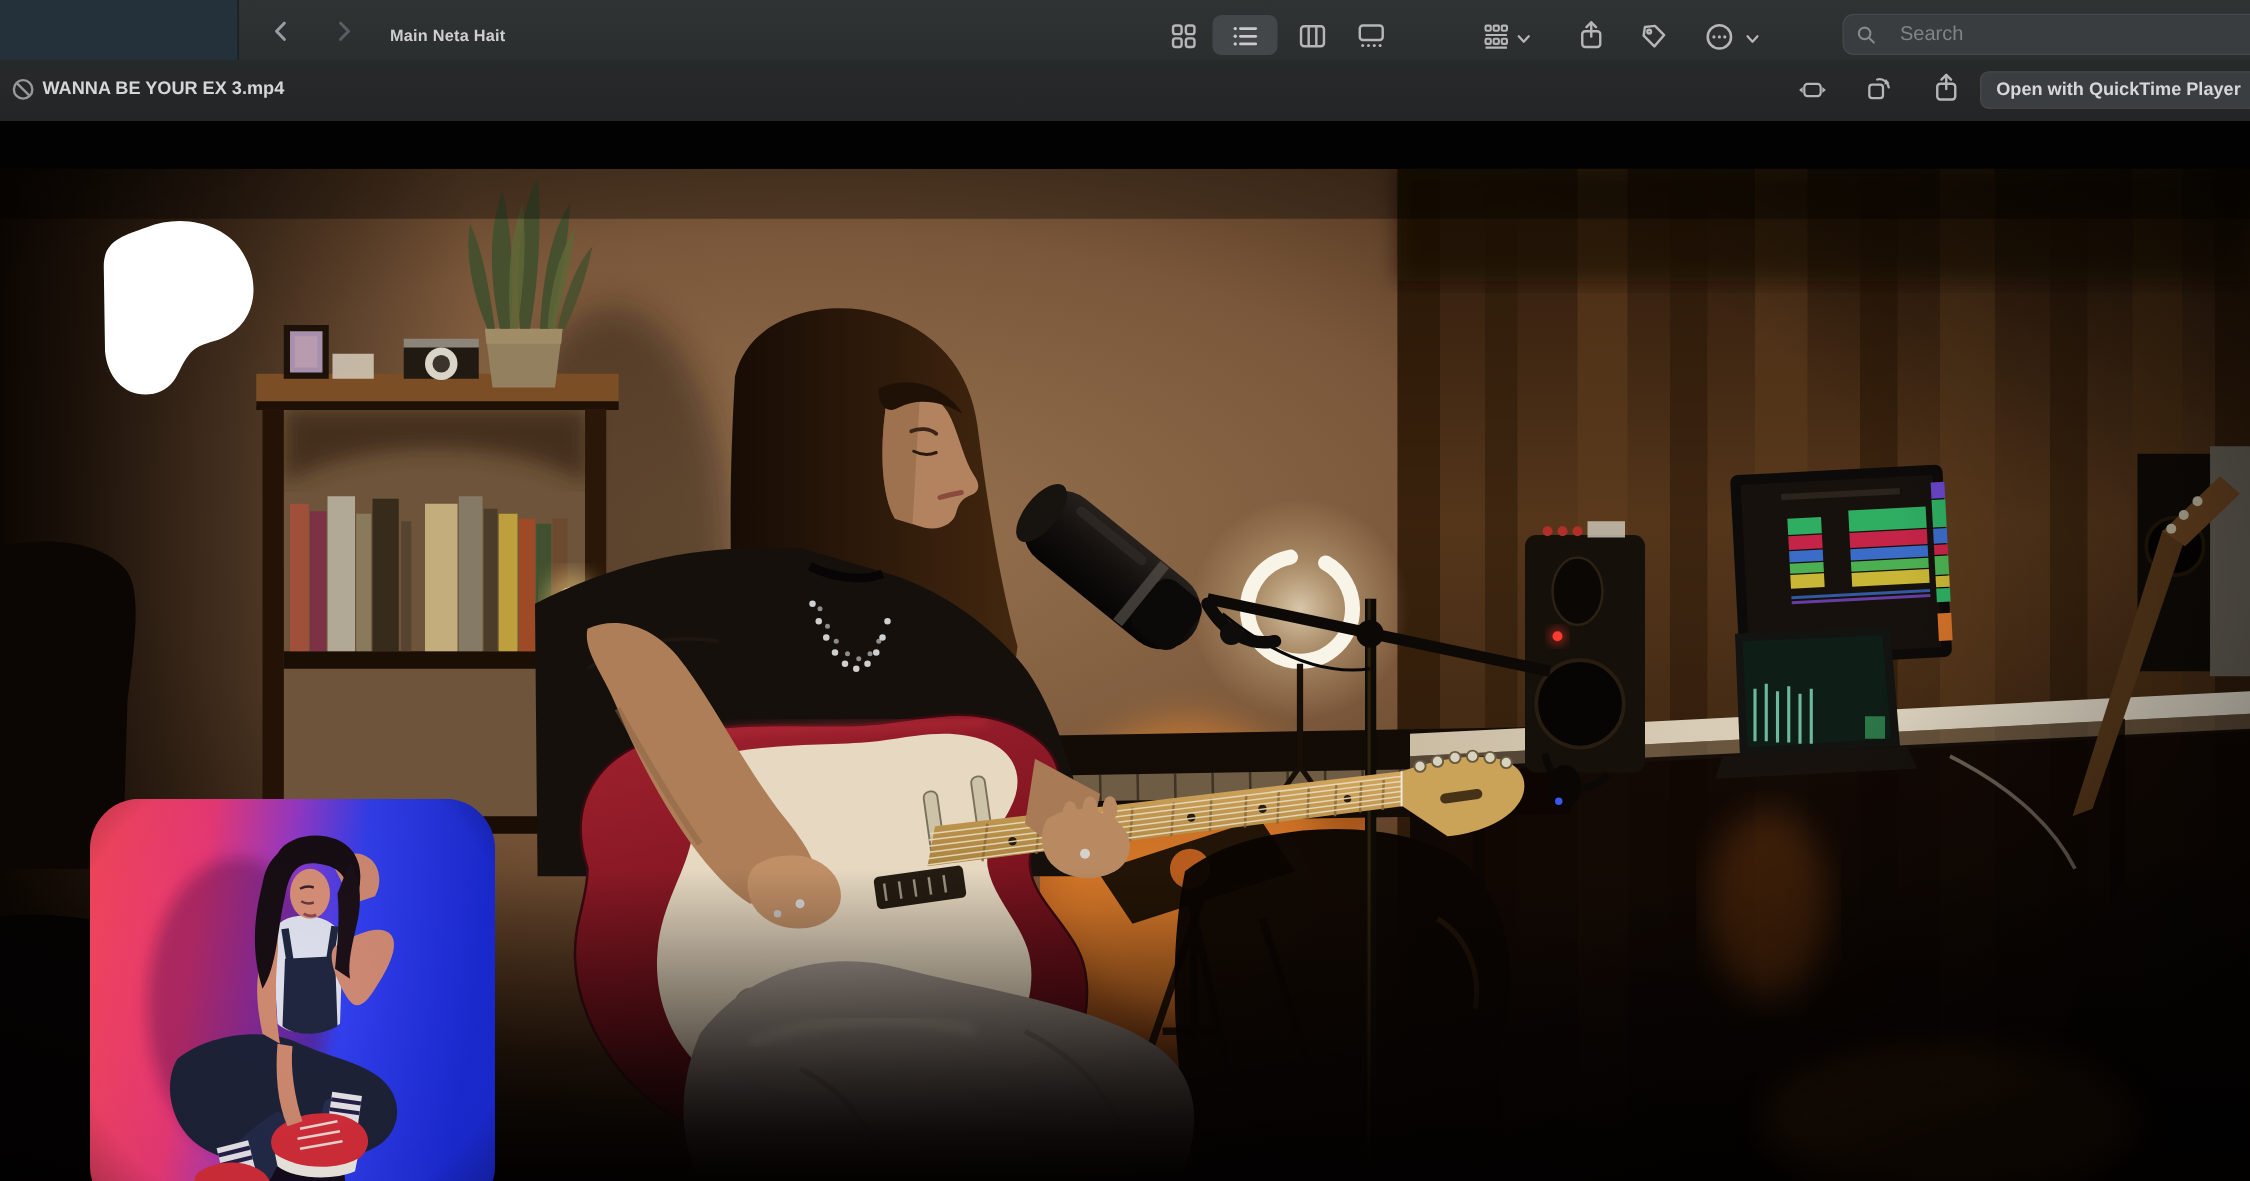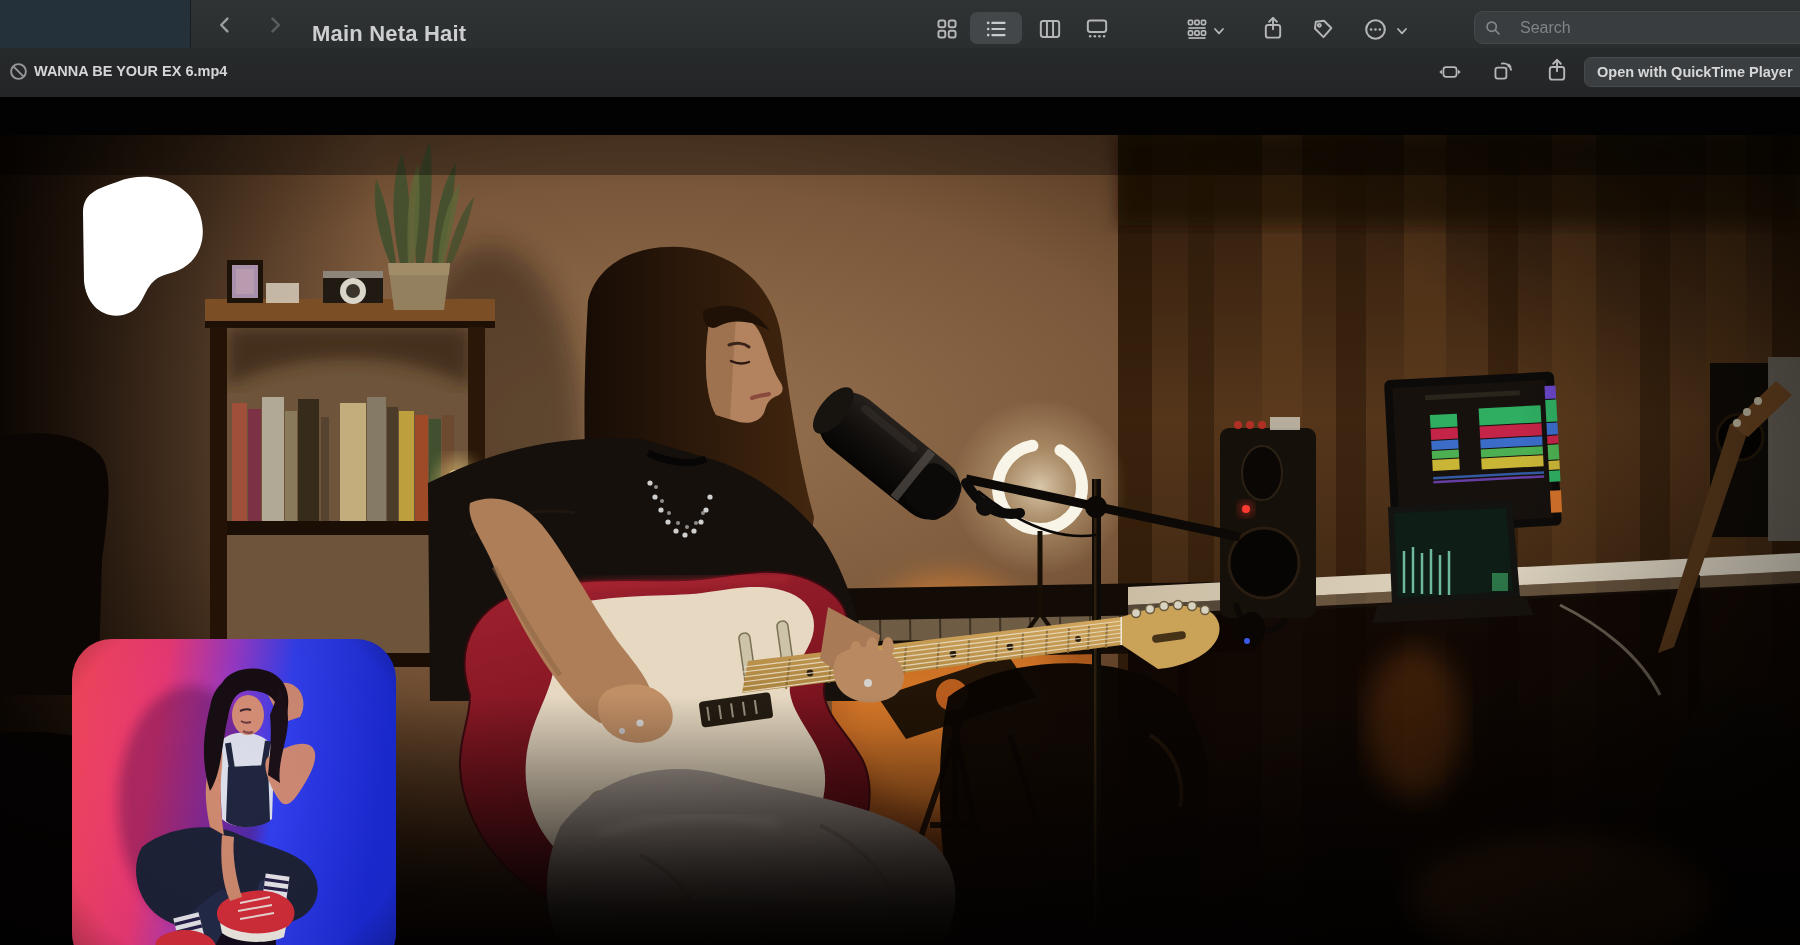--- a/index.html
+++ b/index.html
@@ -7,21 +7,21 @@
        font-family:"Liberation Sans",sans-serif;-webkit-font-smoothing:antialiased;}
   
   .finder-toolbar{position:absolute;left:0;top:0;width:1800px;height:48px;
     background:linear-gradient(#303334,#2b2e2f);border-bottom:1px solid #151719;}
   .sidebar-stub{position:absolute;left:0;top:0;width:190px;height:48px;
     background:#25313a;border-right:1px solid #171c20;}
   .nav-btn{position:absolute;top:14px;width:26px;height:22px;display:flex;align-items:center;
     justify-content:center;border-radius:5px;}
   .nav-back{left:212px;}
   .nav-fwd{left:262px;opacity:.42;}
-  .win-title{position:absolute;left:312px;top:21px;font-size:22px;font-weight:700;color:#ccced0;letter-spacing:.2px;}
+  .win-title{position:absolute;left:312px;top:21px;font-size:13px;font-weight:700;color:#ccced0;letter-spacing:.2px;}
   .tb-ic{position:absolute;top:18px;}
   .view-pill{position:absolute;left:970px;top:12px;width:52px;height:32px;background:#43474a;border-radius:7px;}
   .chev{position:absolute;top:26px;}
   .search-field{position:absolute;left:1474px;top:11px;width:340px;height:33px;background:#393d3f;
     border-radius:9px;border:1px solid #46494b;box-sizing:border-box;display:flex;align-items:center;padding:0 10px;}
   .search-field input{background:transparent;border:none;outline:none;color:#c7c9ca;font-size:16px;
     font-family:"Liberation Sans",sans-serif;width:260px;margin-left:17px;}
   .search-field input::placeholder{color:#808486;}
   
   .ql-bar{position:absolute;left:0;top:48px;width:1800px;height:49px;
@@ -151,21 +151,21 @@
         </svg>
       <input type="text" placeholder="Search" style="">
     </div>
   </div>
 
   <div class="ql-bar">
     <svg class="ic" style="position:absolute;left:9px;top:14px" width="19" height="19" viewBox="0 0 18 18">
       <circle cx="9" cy="9" r="7" fill="none" stroke="#96989a" stroke-width="1.8"></circle>
       <line x1="4.4" y1="4.4" x2="13.6" y2="13.6" stroke="#96989a" stroke-width="1.8"></line>
     </svg>
-    <div class="ql-filename">WANNA BE YOUR EX 6.mp4</div>
+    <div class="ql-filename">WANNA BE YOUR EX 3.mp4</div>
 
     <svg class="ql-ic ic" style="left:1438px;top:13px" width="24" height="22" viewBox="0 0 22 18">
       <rect x="5" y="4.5" width="12" height="9" rx="2.4" fill="none" stroke="#b4b6b8" stroke-width="1.6"></rect>
       <g fill="#b4b6b8">
           <path d="M1.2 9 L3.8 6.8 L3.8 11.2 Z"></path>
           <path d="M20.8 9 L18.2 6.8 L18.2 11.2 Z"></path>
         </g>
     </svg>
     <svg class="ql-ic ic" style="left:1492px;top:11px" width="23" height="23" viewBox="0 0 20 20">
       <rect x="3" y="7.5" width="9.5" height="9.5" rx="2" fill="none" stroke="#b4b6b8" stroke-width="1.6"></rect>

